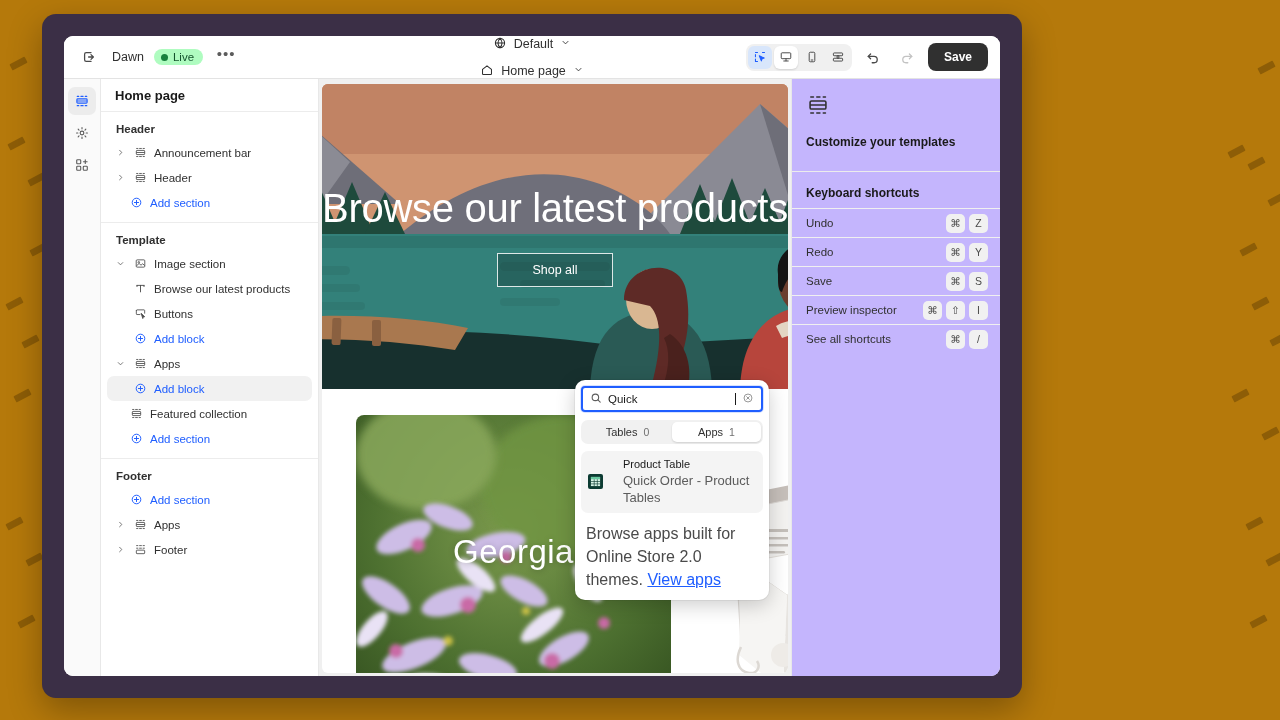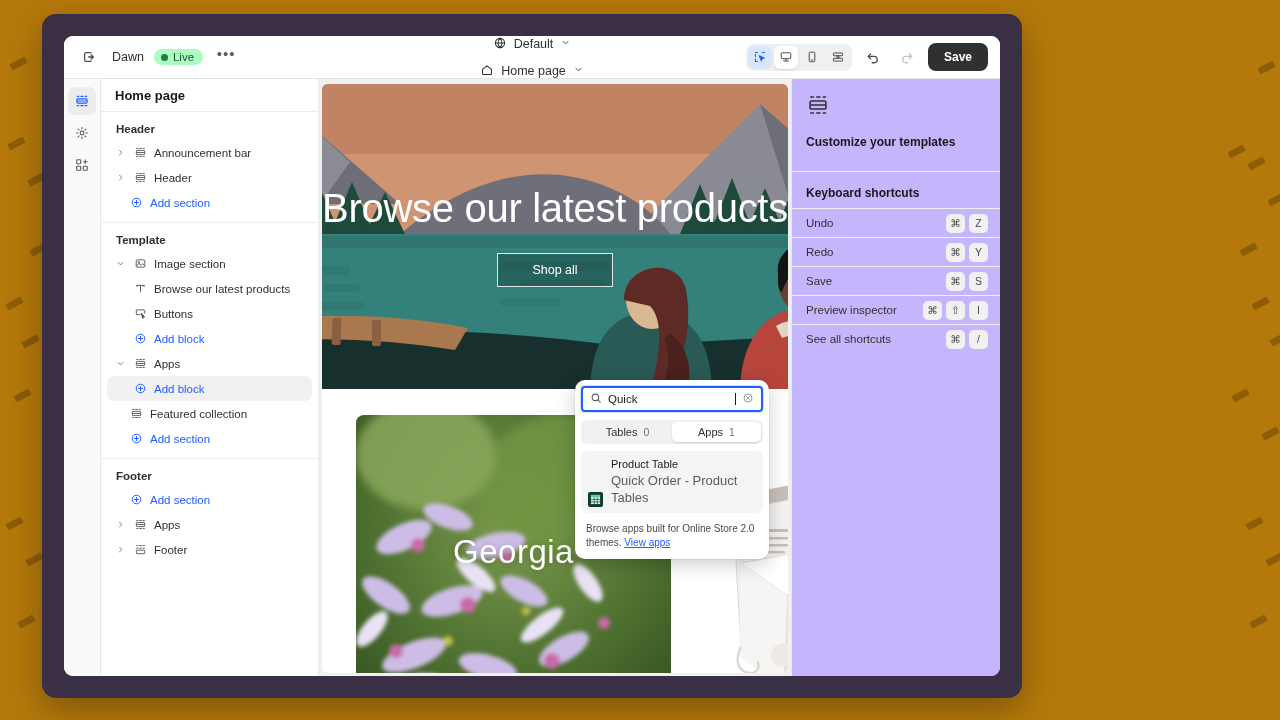--- a/index.html
+++ b/index.html
@@ -196,31 +196,31 @@
   }
   .seg-btn {
     flex: 1; display: flex; align-items: center; justify-content: center; gap: 6px;
     height: 20px; border-radius: 5px; border: 0; background: transparent;
     font-size: 11px; color: #303030; cursor: pointer; font-family: inherit;
     font-weight: 500;
   }
   .seg-btn.active { background: #fff; box-shadow: 0 1px 2px rgba(0,0,0,.14); }
   .seg-count { color: #707070; font-weight: 400; font-size: 10.5px; }
   .result {
-    display: flex; align-items: flex-end; gap: 8px;
+    display: flex; align-items: center; gap: 20px;
     background: #f4f4f4; border-radius: 7px; padding: 6px 7px; cursor: pointer;
   }
   .result-icon {
     width: 15px; height: 15px; flex: 0 0 15px; border-radius: 2px;
     background: #0c3b32; display: flex; align-items: center; justify-content: center;
   }
   .result-title { font-size: 11px; color: #1a1a1a; line-height: 1.35; }
   .result-sub { font-size: 13px; color: #5c5c5c; line-height: 1.35; }
   .popover-foot {
-    font-size: 10px; color: #4a4a4a; line-height: 1.45; padding: 9px 5px 0 5px;
+    font-size: 16px; color: #4a4a4a; line-height: 1.45; padding: 9px 5px 0 5px;
   }
   .popover-foot a { color: #1f5eff; text-decoration: underline; }
   
   .rightpanel {
     width: 209px; flex: 0 0 209px; background: #c4b5fd;
     border-left: 1px solid #e8e8e8;
     display: flex; flex-direction: column; overflow: hidden;
   }
   .rp-top { padding: 14px 14px 16px 14px; border-bottom: 1px solid #ececec; }
   .rp-icon { color: #303030; margin-bottom: 14px; }

